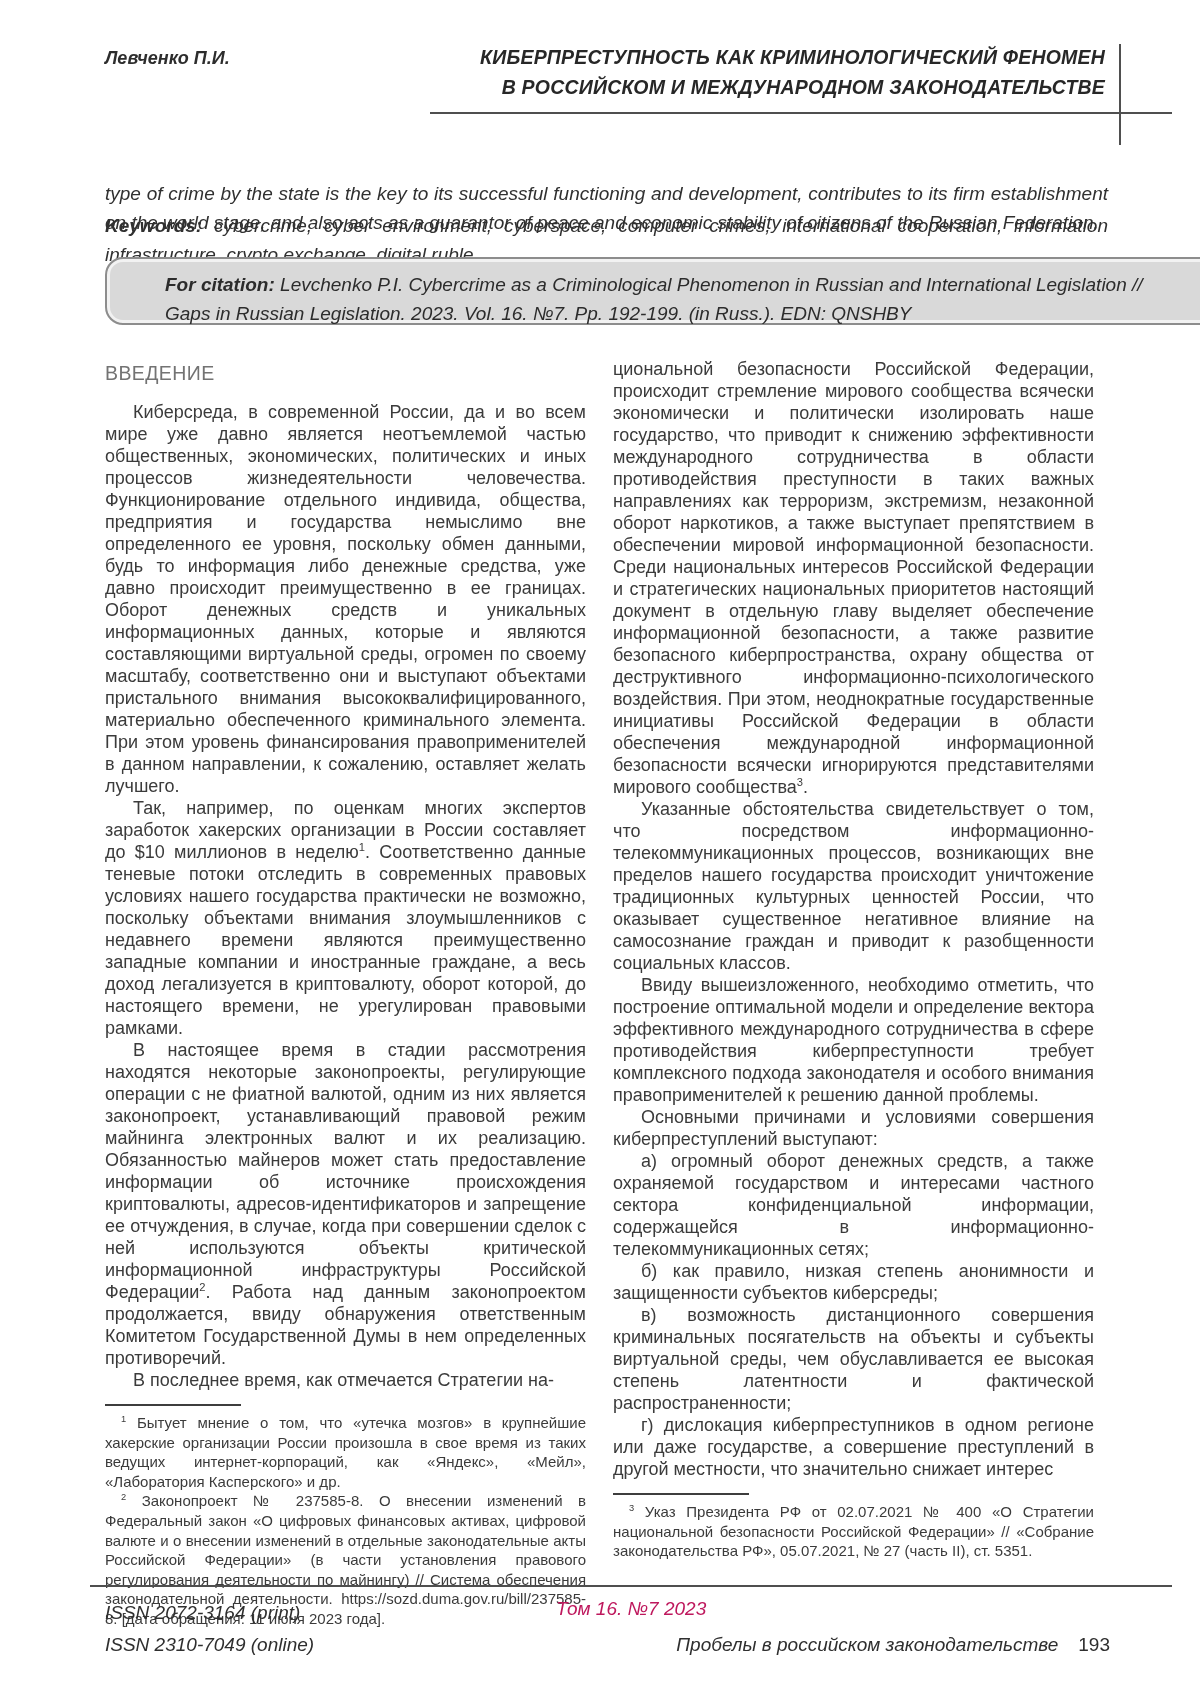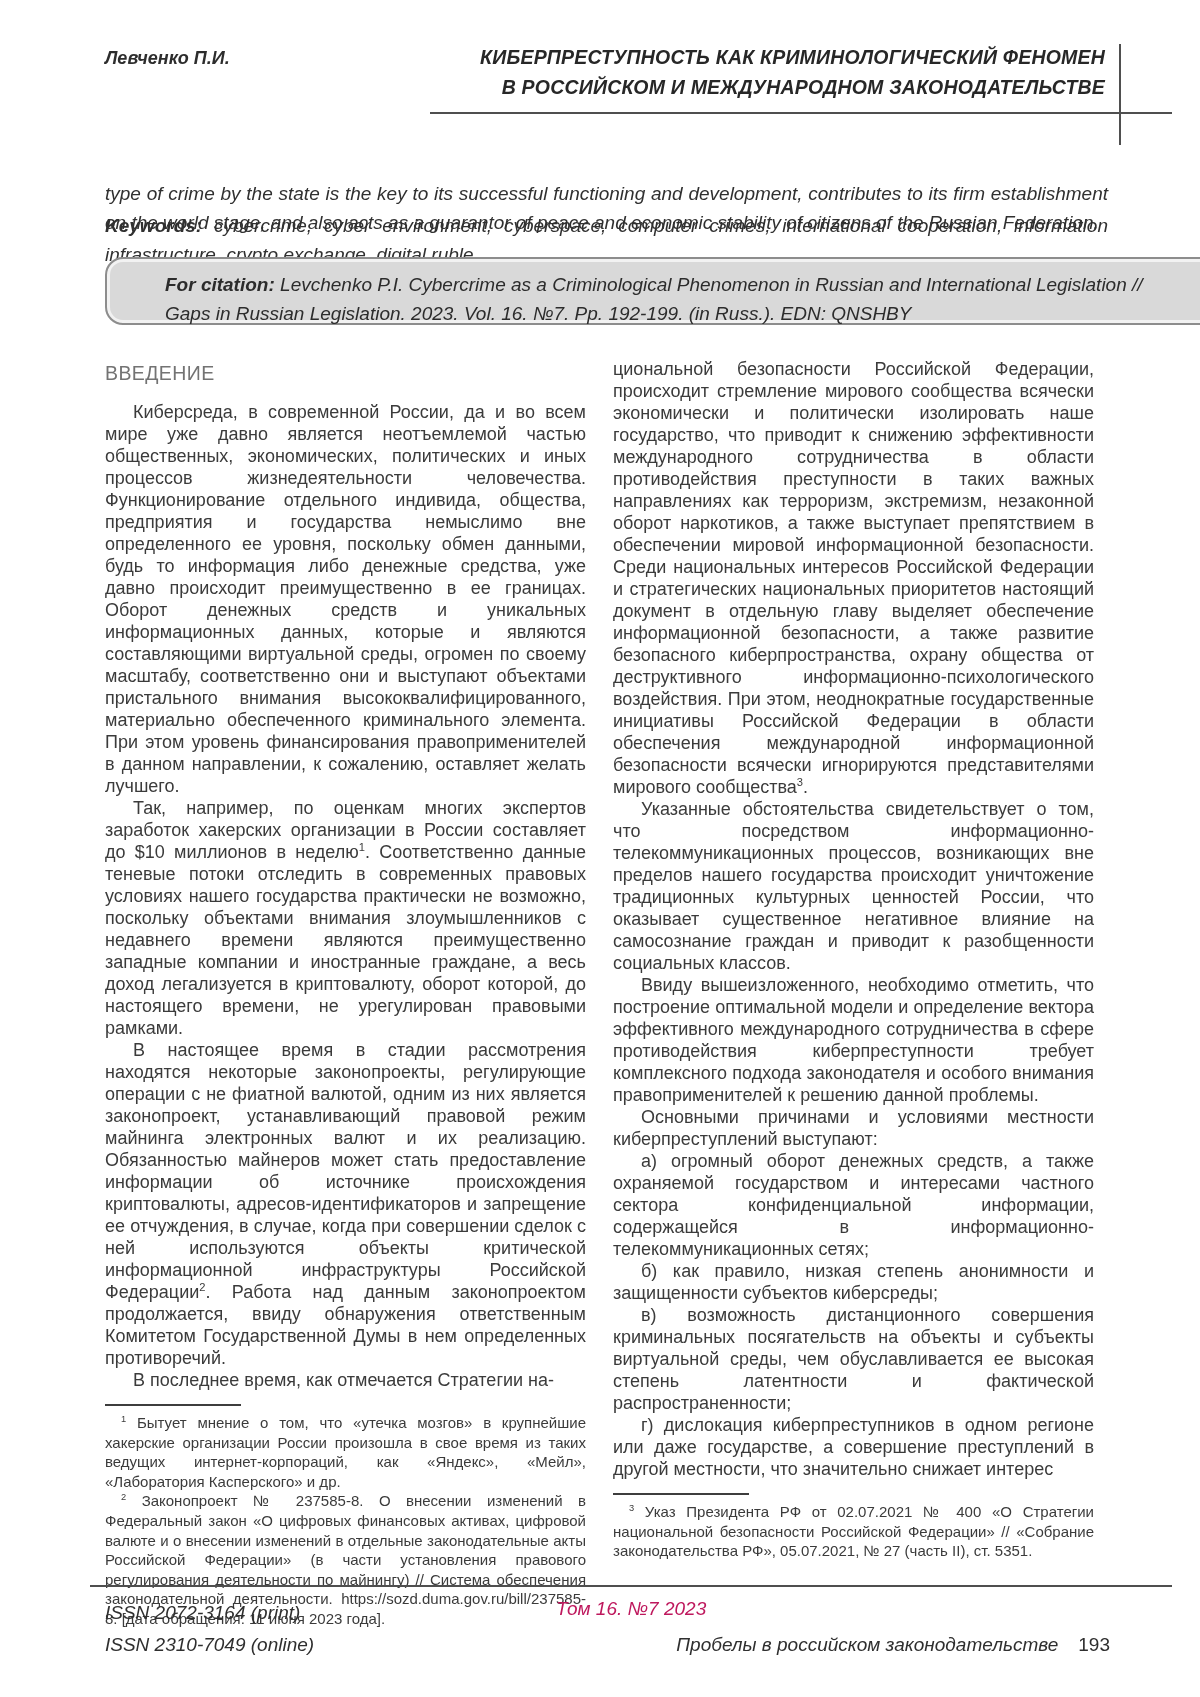--- a/index.html
+++ b/index.html
@@ -76,21 +76,21 @@
       <div class="fn-rule"></div>
       <p><sup>1</sup><span> Бытует мнение о том, что «утечка мозгов» в крупнейшие хакерские организации России произошла в свое время из таких ведущих интернет-корпораций, как «Яндекс», «Мейл», «Лаборатория Касперского» и др.</span></p>
       <p><sup>2</sup><span> Законопроект № 237585-8. О внесении изменений в Федеральный закон «О цифровых финансовых активах, цифровой валюте и о внесении изменений в отдельные законодательные акты Российской Федерации» (в части установления правового регулирования деятельности по майнингу) // Система обеспечения законодательной деятельности. https://sozd.duma.gov.ru/bill/237585-8. [дата обращения: 11 июня 2023 года].</span></p>
     </div>
   </div>
 
   <div class="col col-right">
     <p class="noindent"><span>циональной безопасности Российской Федерации, происходит стремление мирового сообщества всячески экономически и политически изолировать наше государство, что приводит к снижению эффективности международного сотрудничества в области противодействия преступности в таких важных направлениях как терроризм, экстремизм, незаконной оборот наркотиков, а также выступает препятствием в обеспечении мировой информационной безопасности. Среди национальных интересов Российской Федерации и стратегических национальных приоритетов настоящий документ в отдельную главу выделяет обеспечение информационной безопасности, а также развитие безопасного киберпространства, охрану общества от деструктивного информационно-психологического воздействия. При этом, неоднократные государственные инициативы Российской Федерации в области обеспечения международной информационной безопасности всячески игнорируются представителями мирового сообщества</span><sup>3</sup><span>.</span></p>
     <p>Указанные обстоятельства свидетельствует о том, что посредством информационно-телекоммуникационных процессов, возникающих вне пределов нашего государства происходит уничтожение традиционных культурных ценностей России, что оказывает существенное негативное влияние на самосознание граждан и приводит к разобщенности социальных классов.</p>
     <p>Ввиду вышеизложенного, необходимо отметить, что построение оптимальной модели и определение вектора эффективного международного сотрудничества в сфере противодействия киберпреступности требует комплексного подхода законодателя и особого внимания правоприменителей к решению данной проблемы.</p>
-    <p>Основными причинами и условиями местности киберпреступлений выступают:</p>
+    <p>Основными причинами и условиями совершения киберпреступлений выступают:</p>
     <p>а) огромный оборот денежных средств, а также охраняемой государством и интересами частного сектора конфиденциальной информации, содержащейся в информационно-телекоммуникационных сетях;</p>
     <p>б) как правило, низкая степень анонимности и защищенности субъектов киберсреды;</p>
     <p>в) возможность дистанционного совершения криминальных посягательств на объекты и субъекты виртуальной среды, чем обуславливается ее высокая степень латентности и фактической распространенности;</p>
     <p>г) дислокация киберпреступников в одном регионе или даже государстве, а совершение преступлений в другой местности, что значительно снижает интерес</p>
 
     <div class="footnotes">
       <div class="fn-rule"></div>
       <p><sup>3</sup><span> Указ Президента РФ от 02.07.2021 № 400 «О Стратегии национальной безопасности Российской Федерации» // «Собрание законодательства РФ», 05.07.2021, № 27 (часть II), ст. 5351.</span></p>
     </div>
   </div>

